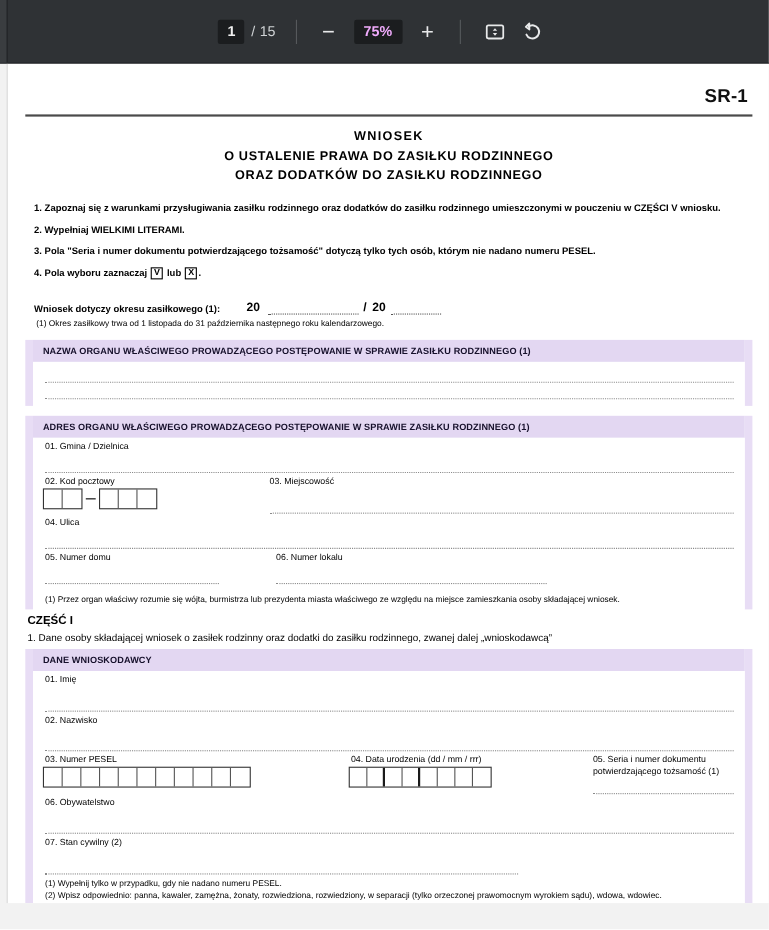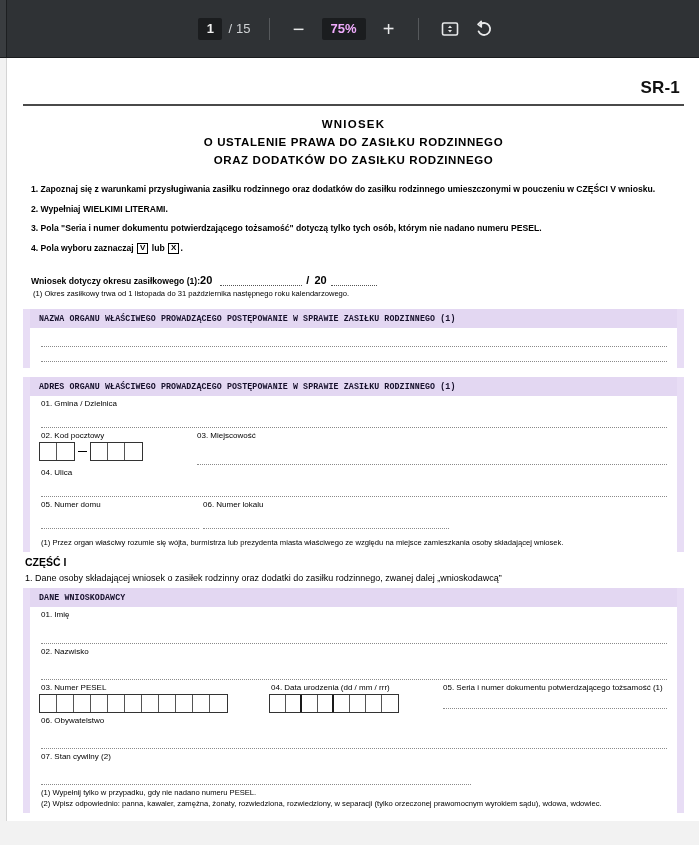--- a/index.html
+++ b/index.html
@@ -122,20 +122,21 @@
     vertical-align: middle;
   }
   .period-row {
     display: flex; align-items: flex-end;
     padding-left: 8px;
     margin-bottom: 3px;
   }
   .period-label { font-size: 8.6px; font-weight: bold; color: #000; }
   .period-nums {
     display: flex; align-items: flex-end;
+    margin-left: 24px;
     font-size: 11px; font-weight: bold;
   }
   .period-nums .yr1 { margin-right: 4px; }
   .dotfill {
     flex: 0 0 auto;
     width: 82px;
     border-bottom: 1px dotted #555;
     height: 12px;
     margin: 0 4px;
   }
@@ -155,21 +156,20 @@
     border-right: 7px solid #e8ddf5;
     background: #fff;
     margin-top: 9px;
   }
   .bar {
     background: #e3d7f2;
     color: #16102b;
     font-size: 8.3px; font-weight: bold;
     padding: 5px 8px 5px 9px;
     letter-spacing: 0.1px;
-    font-family: Liberation Mono, monospace;
   }
   .body { padding: 0 8px 0 9px; background: #fff; }
   .spacer6 { height: 6px; }
   .spacer14 { height: 14px; }
   .spacer18 { height: 18px; }
   .spacer22 { height: 22px; }
 
   .fieldlabel {
     font-size: 8px; color: #000;
     padding: 3px 0 0 2px;
@@ -196,21 +196,21 @@
   }
   .comb .cell:last-child { border-right: none; }
   .comb .cell.grp { border-right: 2px solid #1a1a1a; }
   .comb.small .cell { width: 16px; height: 17px; }
 
   .zip-row { display: flex; align-items: center; }
   .zip-dash {
     width: 9px; height: 1px; background: #000; margin: 0 3px;
   }
 
-  .row { display: flex; }
+  .row { display: flex; gap: 48px; }
   .col { display: flex; flex-direction: column; }
 
   
   .zip-block { width: 148px; }
   .city-block { flex: 1; padding-left: 8px; }
 
   .num-dom { width: 162px; }
   .num-lok { width: 250px; }
 
   .pesel-block { width: 230px; }

